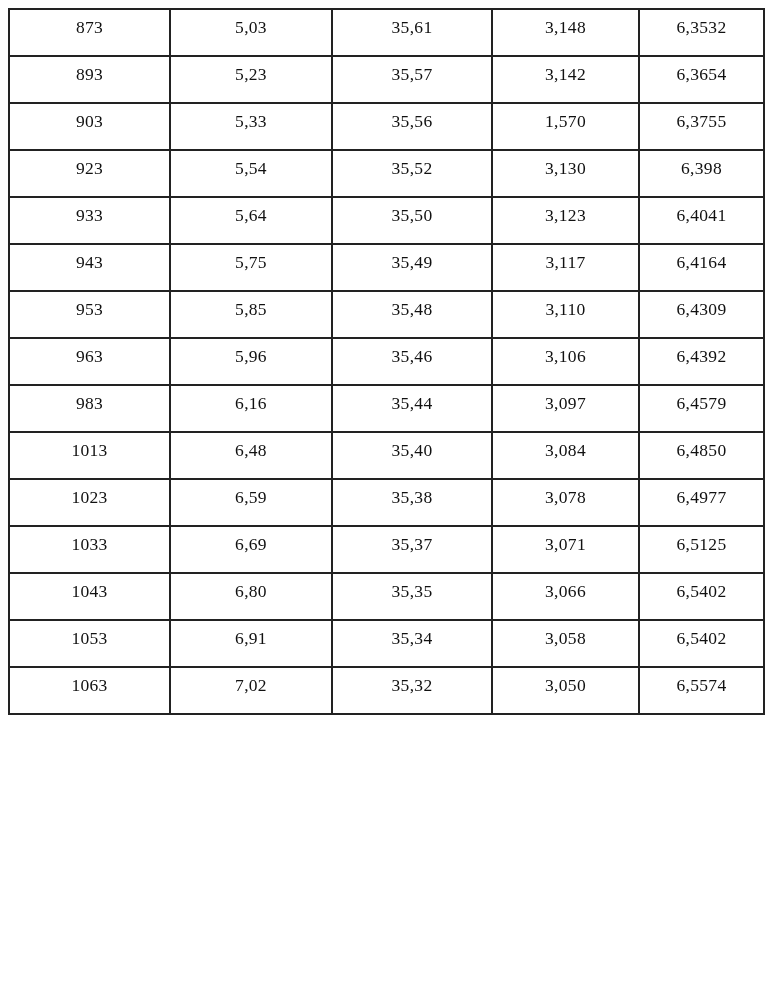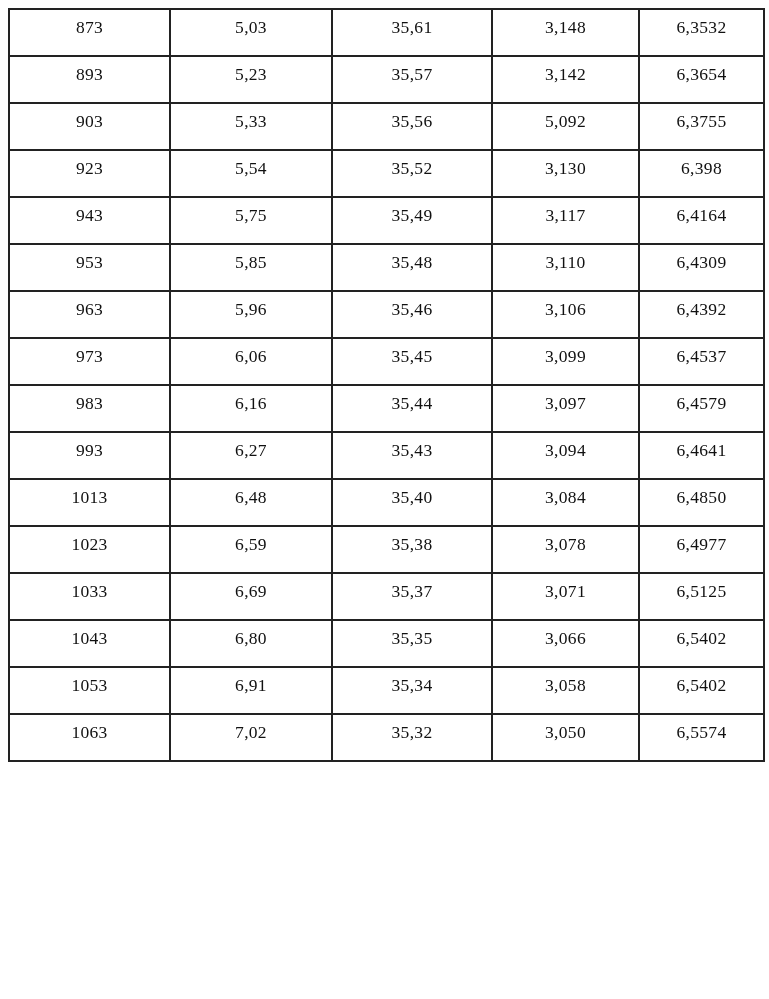--- a/index.html
+++ b/index.html
@@ -61,29 +61,36 @@
           <td>893</td>
           <td>5,23</td>
           <td>35,57</td>
           <td>3,142</td>
           <td>6,3654</td>
         </tr>
         <tr>
           <td>903</td>
           <td>5,33</td>
           <td>35,56</td>
-          <td>5,092</td>
+          <td>1,570</td>
           <td>6,3755</td>
         </tr>
         <tr>
           <td>923</td>
           <td>5,54</td>
           <td>35,52</td>
           <td>3,130</td>
           <td>6,398</td>
+        </tr>
+        <tr>
+          <td>933</td>
+          <td>5,64</td>
+          <td>35,50</td>
+          <td>3,123</td>
+          <td>6,4041</td>
         </tr>
         <tr>
           <td>943</td>
           <td>5,75</td>
           <td>35,49</td>
           <td>3,117</td>
           <td>6,4164</td>
         </tr>
         <tr>
           <td>953</td>
@@ -93,39 +100,25 @@
           <td>6,4309</td>
         </tr>
         <tr>
           <td>963</td>
           <td>5,96</td>
           <td>35,46</td>
           <td>3,106</td>
           <td>6,4392</td>
         </tr>
         <tr>
-          <td>973</td>
-          <td>6,06</td>
-          <td>35,45</td>
-          <td>3,099</td>
-          <td>6,4537</td>
-        </tr>
-        <tr>
           <td>983</td>
           <td>6,16</td>
           <td>35,44</td>
           <td>3,097</td>
           <td>6,4579</td>
-        </tr>
-        <tr>
-          <td>993</td>
-          <td>6,27</td>
-          <td>35,43</td>
-          <td>3,094</td>
-          <td>6,4641</td>
         </tr>
         <tr>
           <td>1013</td>
           <td>6,48</td>
           <td>35,40</td>
           <td>3,084</td>
           <td>6,4850</td>
         </tr>
         <tr>
           <td>1023</td>

